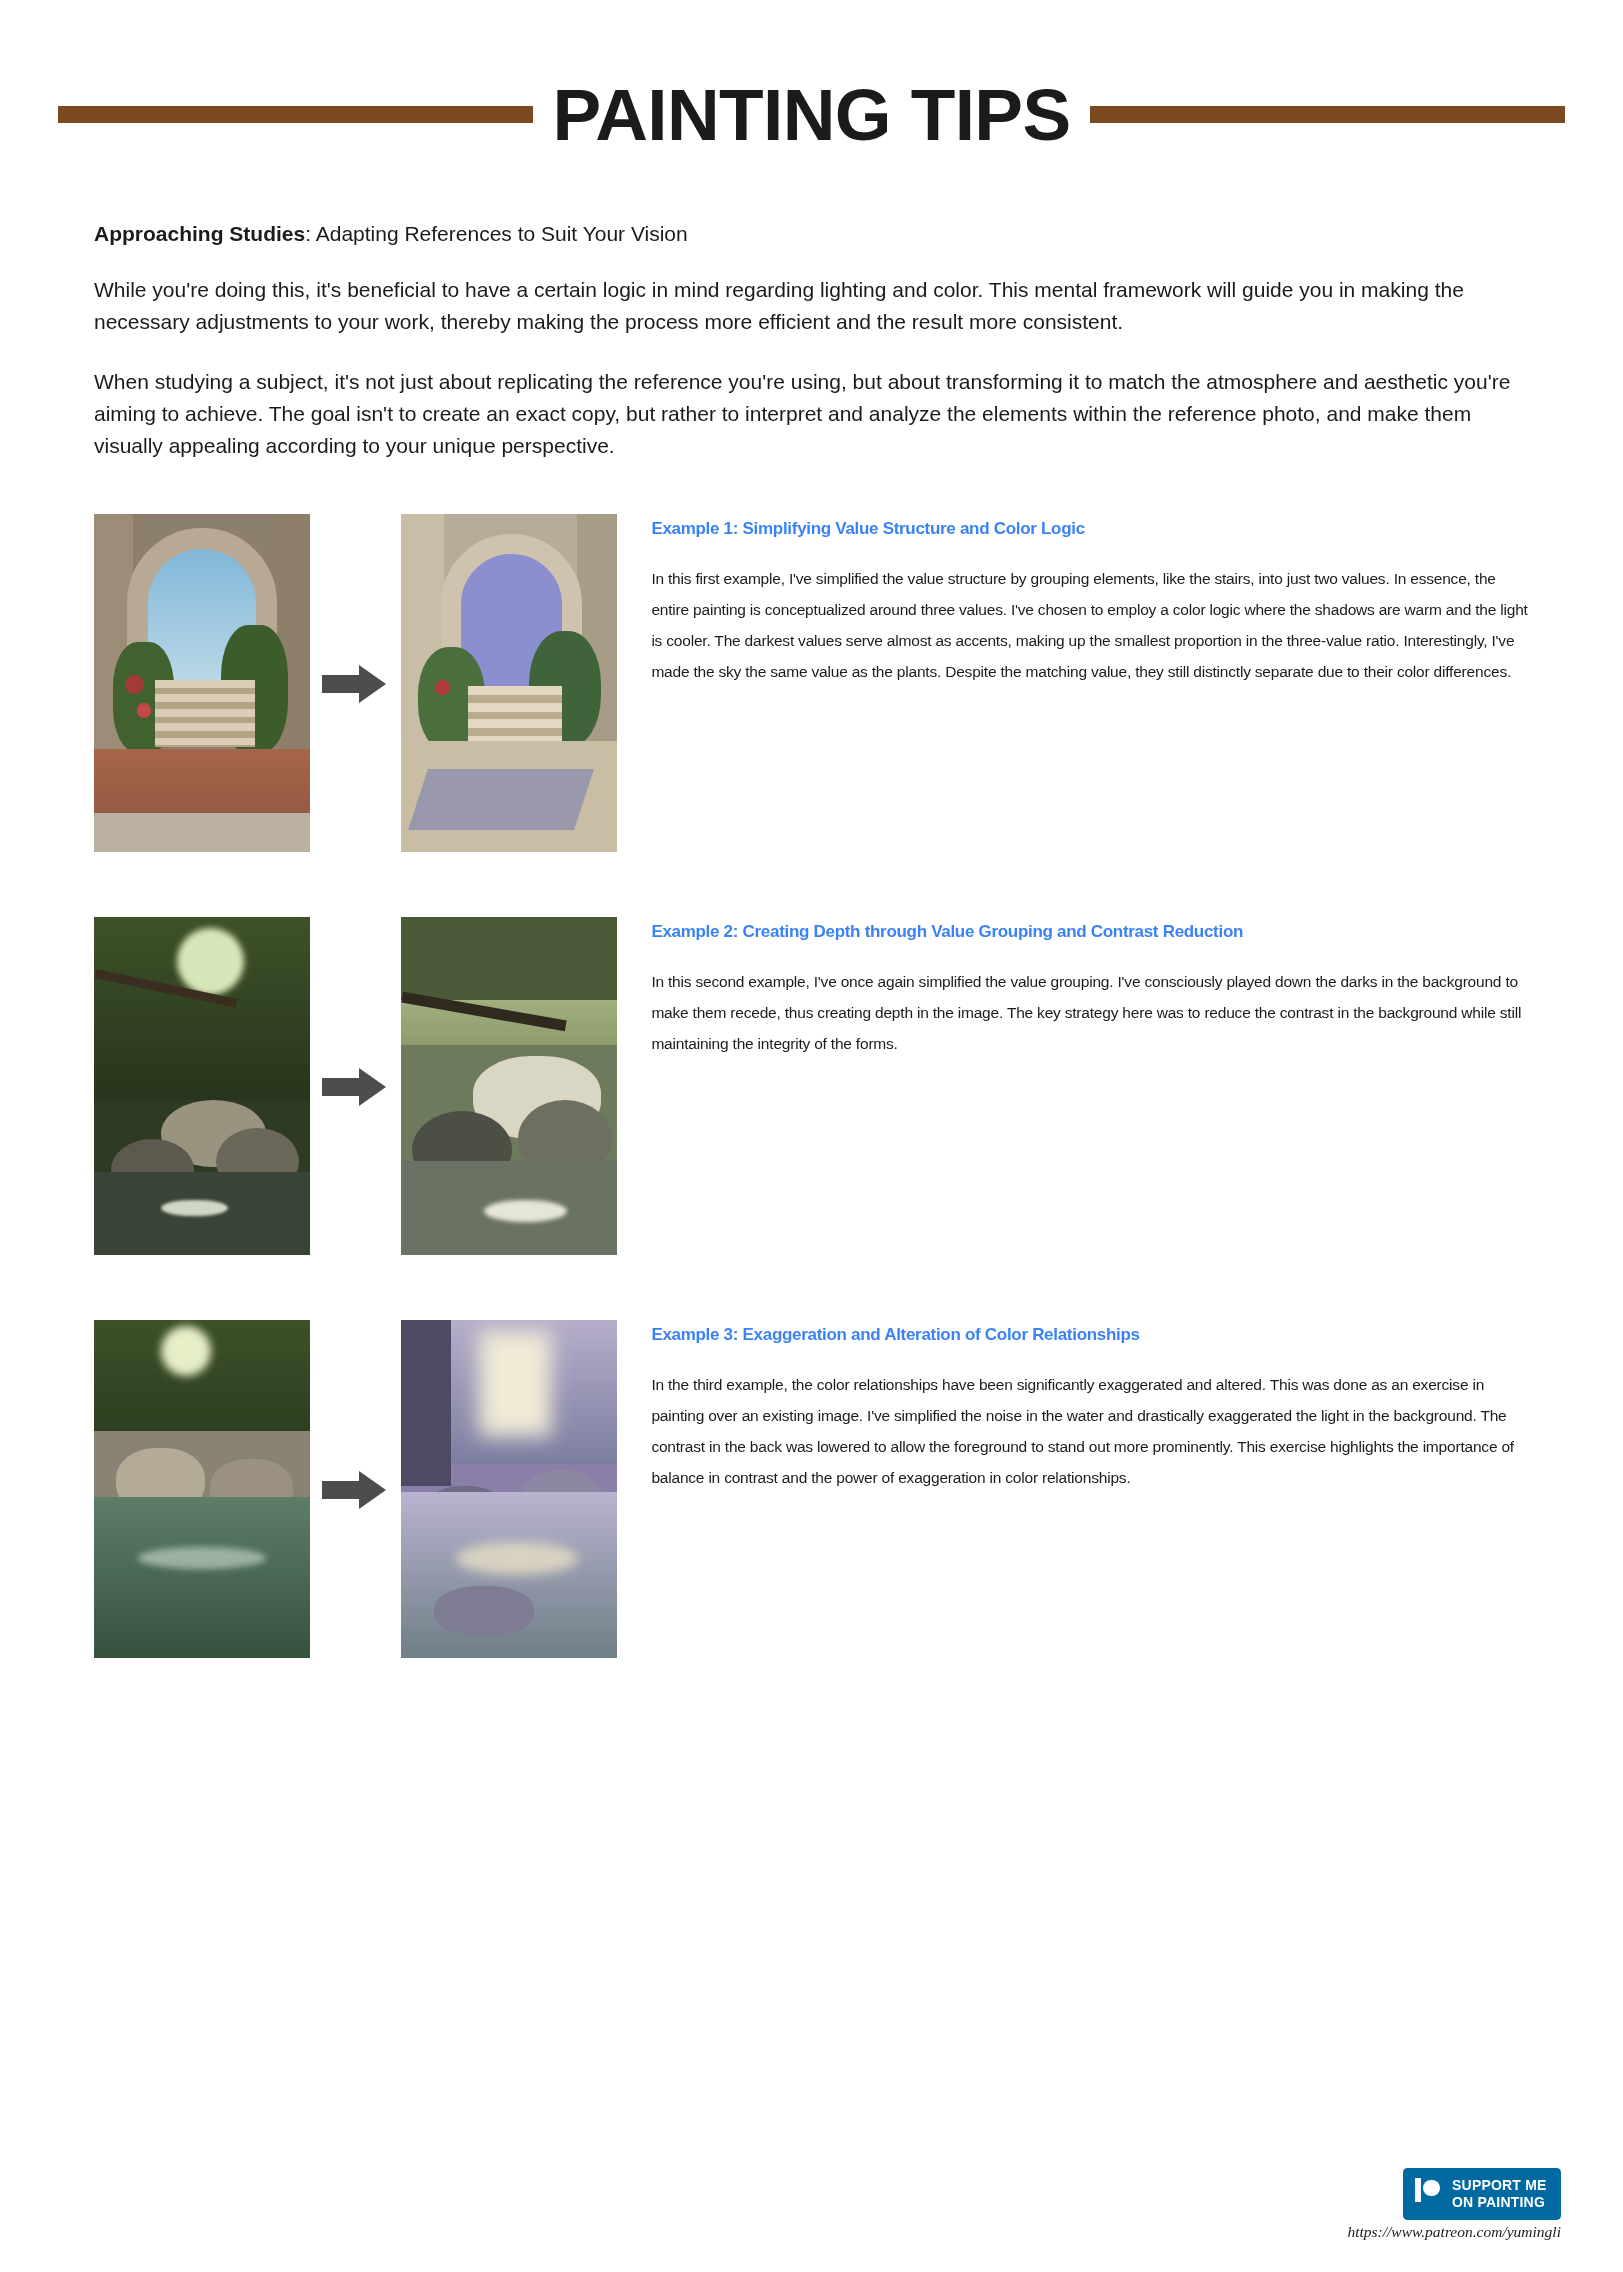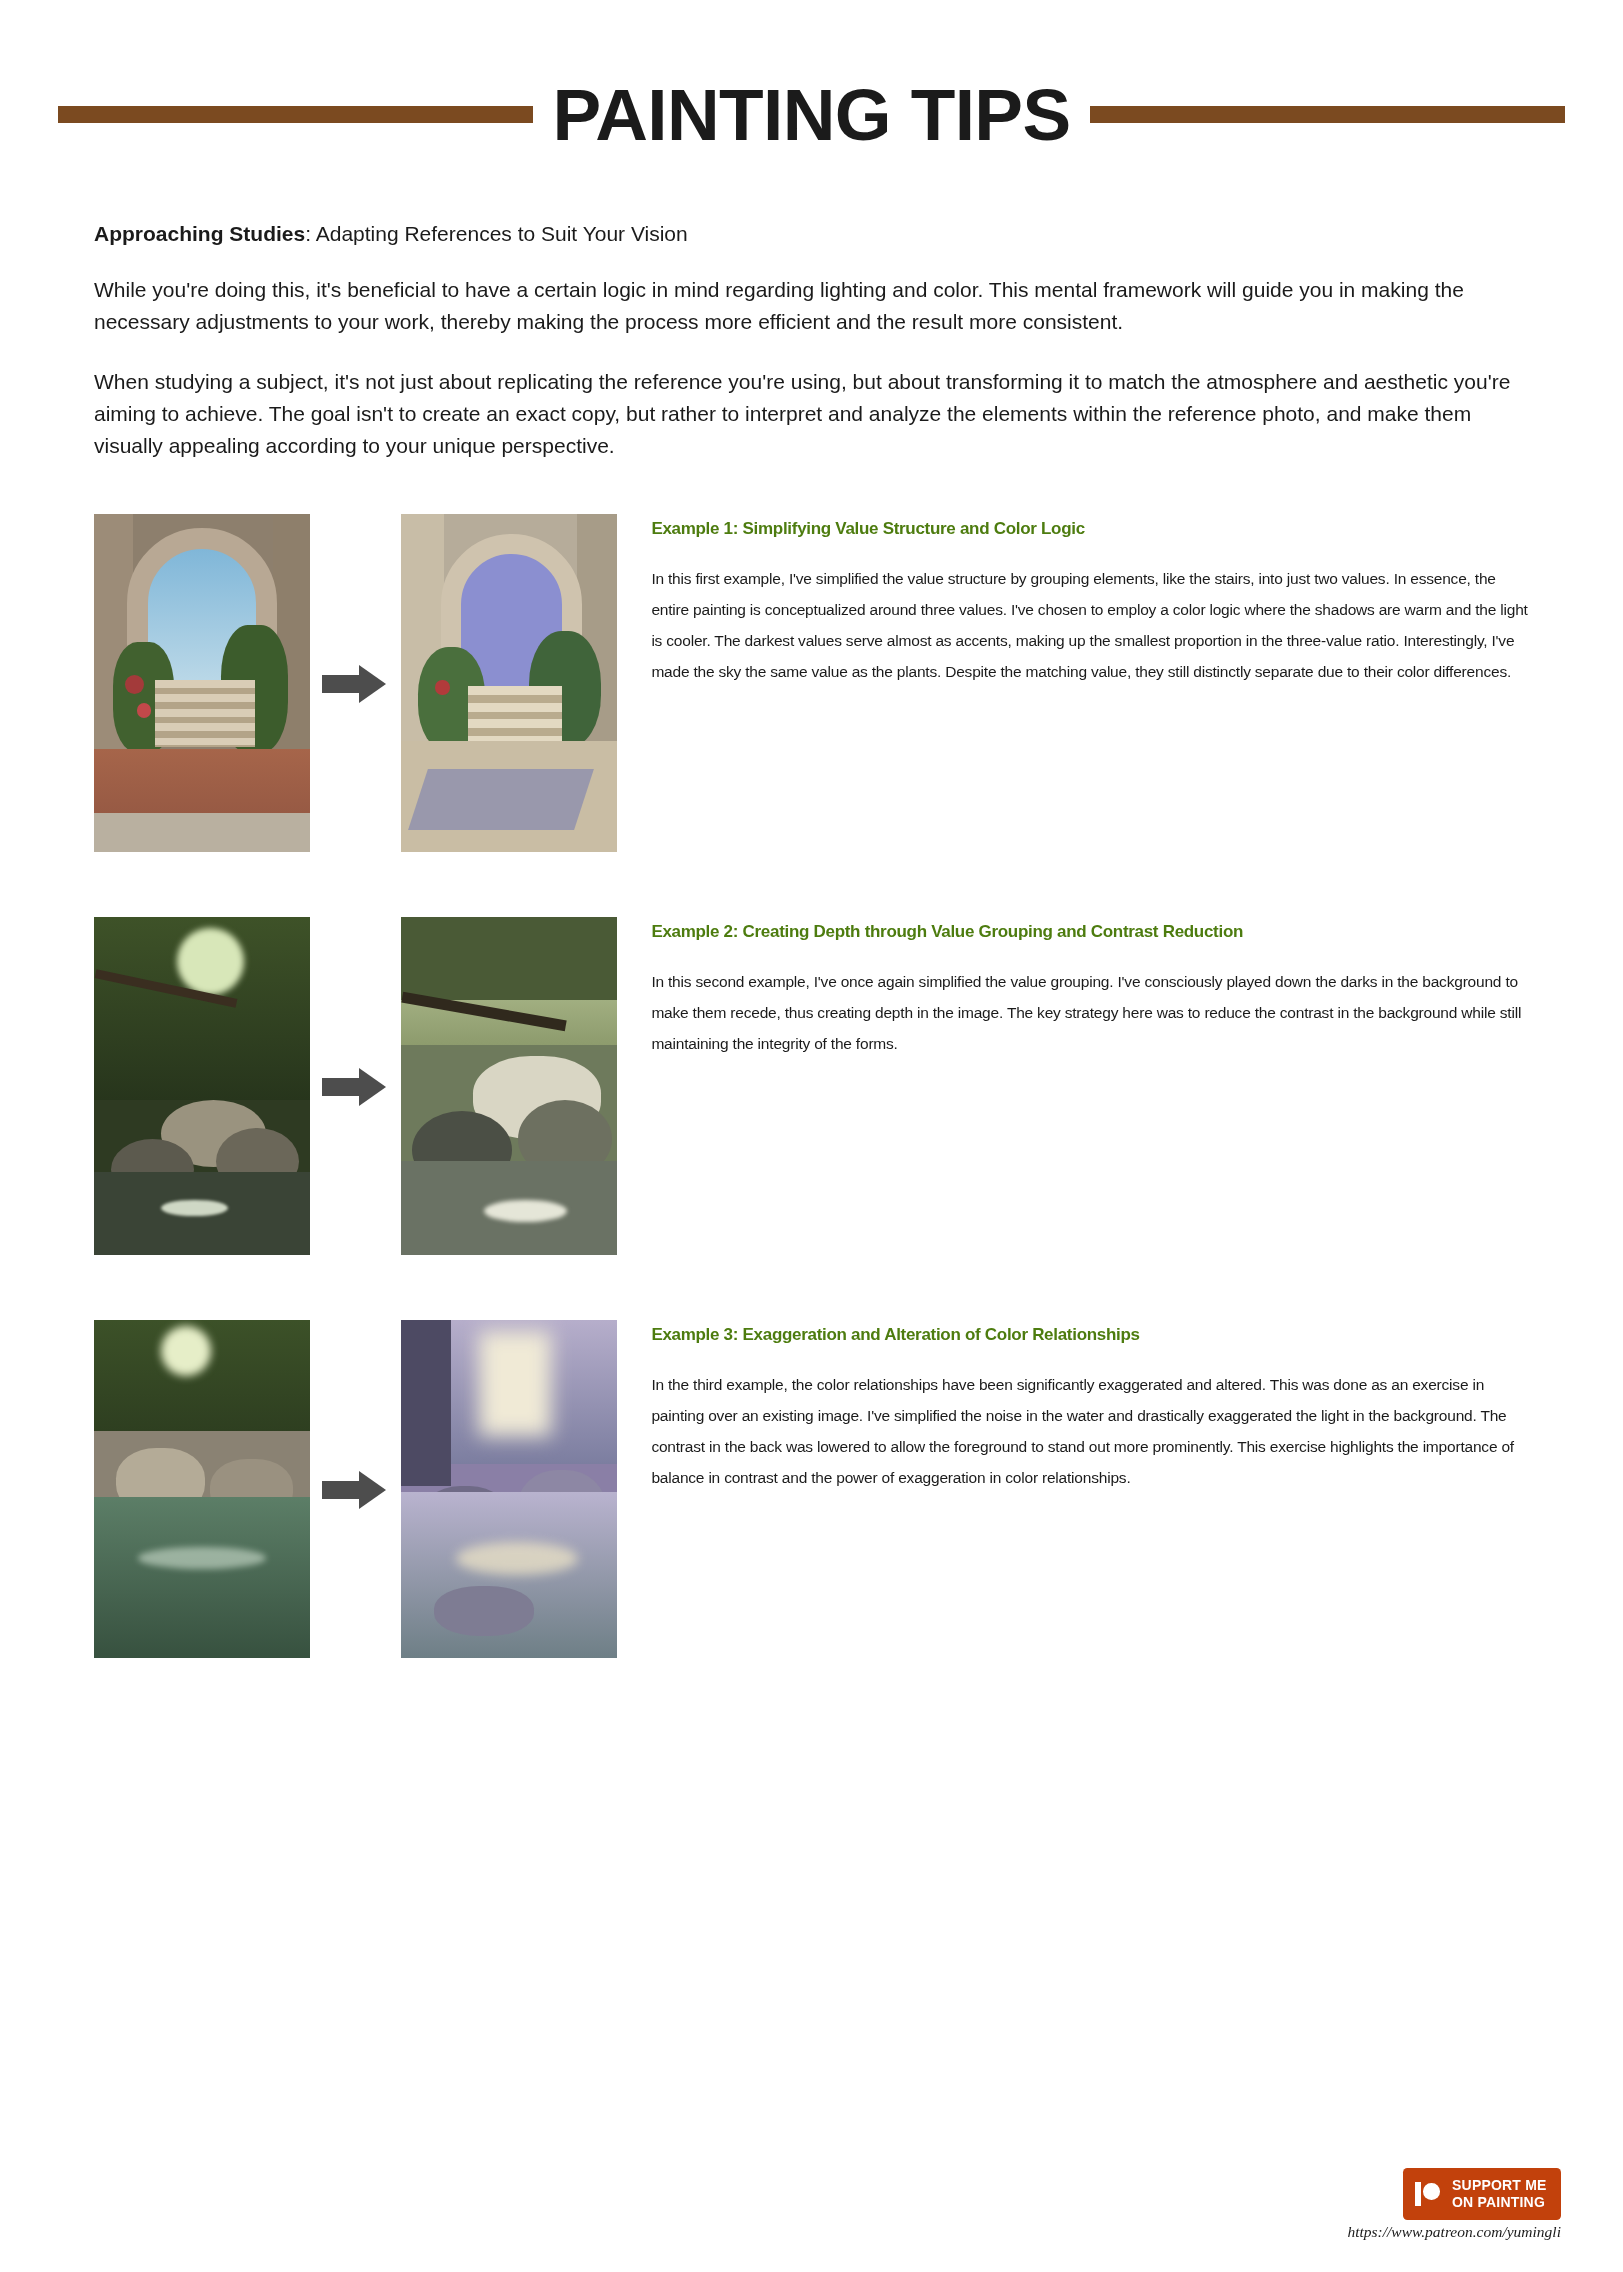--- a/index.html
+++ b/index.html
@@ -106,41 +106,41 @@
   .text-col {
     flex: 1 1 auto;
     padding-left: 34px;
     padding-top: 4.4px;
   }
   .ex-title {
     font-size: 17px;
     font-weight: bold;
     letter-spacing: -0.3px;
     margin-bottom: 24.4px;
-    color: #4d7c0f;
+    color: #3b82f6;
   }
   .ex-body {
     font-size: 15.5px;
     line-height: 2.0;
     letter-spacing: -0.2px;
     color: #1b1b1b;
     max-width: 888px;
   }
 
   
   .footer {
     position: absolute;
     right: 62px;
     bottom: 32px;
     text-align: right;
   }
   .patreon-badge {
     display: inline-flex;
-    align-items: center;
-    background: #c2410c;
+    align-items: flex-start;
+    background: #0369a1;
     border-radius: 4.4px;
     padding: 9px 14.4px 9px 11px;
     box-sizing: border-box;
     margin-top: 36px;
   }
   .patreon-logo {
     width: 27px;
     height: 27px;
     position: relative;
     margin-right: 11px;

